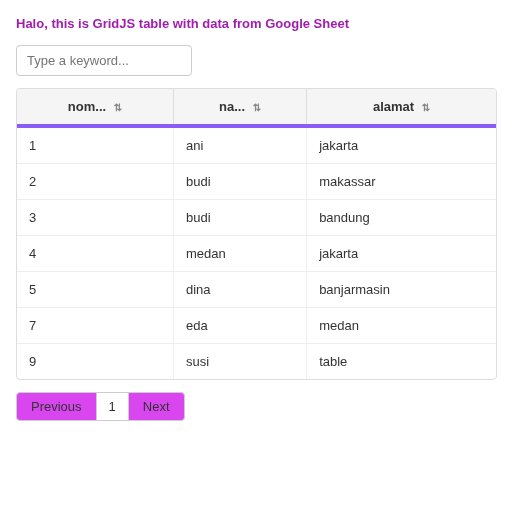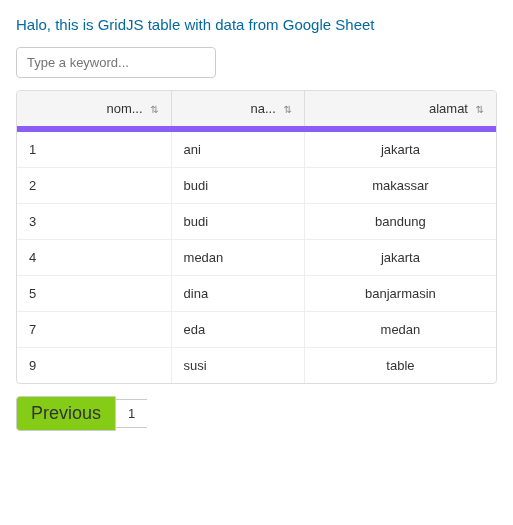--- a/index.html
+++ b/index.html
@@ -4,55 +4,55 @@
   <style>
     * { box-sizing: border-box; margin: 0; padding: 0; }
     body {
       font-family: Arial, sans-serif;
       font-size: 14px;
       background: #fff;
       padding: 16px;
       width: 513px;
     }
     .page-title {
-      font-size: 15px;
-      color: #0369a1;
+      font-size: 13px;
+      color: #a21caf;
       margin-bottom: 14px;
-      font-weight: normal;
+      font-weight: bold;
     }
     .search-wrapper {
       margin-bottom: 12px;
     }
     .search-input {
       border: 1px solid #ccc;
       border-radius: 4px;
       padding: 7px 10px;
-      width: 200px;
+      width: 176px;
       font-size: 13px;
       color: #555;
       outline: none;
     }
     .table-container {
       border: 1px solid #ddd;
       border-radius: 4px;
       overflow: hidden;
     }
     table {
       width: 100%;
       border-collapse: collapse;
     }
     thead tr {
       background: #f5f5f5;
     }
     th {
       padding: 10px 12px;
-      text-align: right;
-      font-weight: normal;
+      text-align: center;
+      font-weight: bold;
       color: #333;
-      border-bottom: 6px solid #8b5cf6;
+      border-bottom: 4px solid #8b5cf6;
       border-right: 1px solid #ddd;
       font-size: 13px;
     }
     th:last-child {
       border-right: none;
     }
     th .sort-icon {
       display: inline-block;
       margin-left: 4px;
       font-size: 10px;
@@ -61,21 +61,20 @@
     }
     td {
       padding: 10px 12px;
       border-bottom: 1px solid #eee;
       border-right: 1px solid #eee;
       color: #333;
       font-size: 13px;
     }
     td:last-child {
       border-right: none;
-      text-align: center;
     }
     tr:last-child td {
       border-bottom: none;
     }
     .footer {
       display: flex;
       align-items: center;
       justify-content: space-between;
       margin-top: 12px;
       font-size: 13px;
@@ -85,23 +84,23 @@
       font-weight: bold;
       color: #333;
     }
     .pagination {
       display: flex;
       align-items: center;
       gap: 0;
     }
     .page-btn {
       border: 1px solid #ccc;
-      background: #84cc16;
+      background: #d946ef;
       padding: 6px 14px;
-      font-size: 18px;
+      font-size: 13px;
       cursor: pointer;
       color: #333;
       border-radius: 0;
     }
     .page-btn:first-child {
       border-radius: 4px 0 0 4px;
     }
     .page-btn:last-child {
       border-radius: 0 4px 4px 0;
     }
@@ -179,14 +178,15 @@
           <td>table</td>
         </tr>
       </tbody>
   </table>
 </div>
 
 <div class="footer">
   <div class="pagination">
     <button class="page-btn">Previous</button>
     <div class="page-num">1</div>
+    <button class="page-btn">Next</button>
   </div>
 </div>
 
 </body></html>

